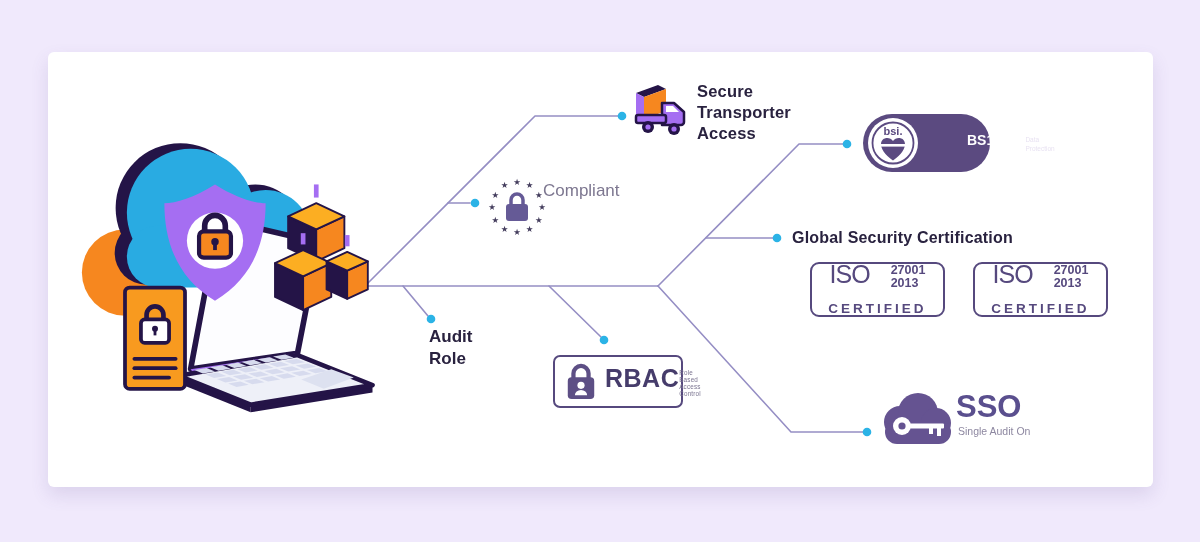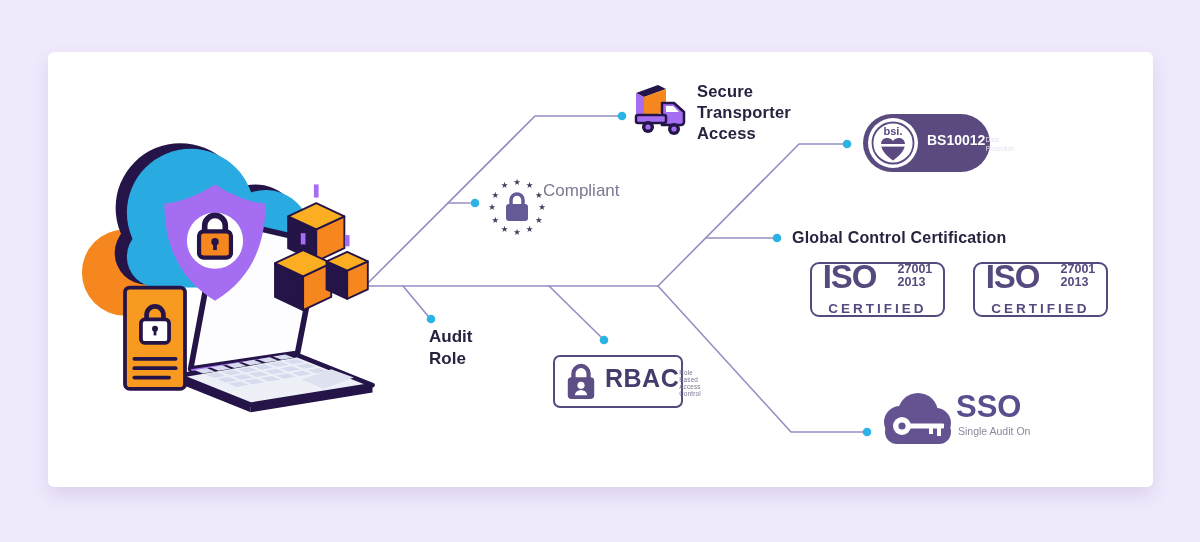--- a/index.html
+++ b/index.html
@@ -21,34 +21,34 @@
   .feat-heading{
     color:#29223f;font-weight:800;font-size:16.5px;line-height:1.28;
     letter-spacing:.2px;
   }
   
   .gdpr-title{font-size:31px;font-weight:800;color:#4e4175;letter-spacing:1px;line-height:1;}
   .gdpr-sub{font-size:17px;color:#7d7790;margin-top:2px;}
   
   .bsi-badge{
     left:863px;top:114px;width:127px;height:58px;background:#5b4a80;
-    border-radius:29px;display:flex;align-items:center;
+    border-radius:29px;display:flex;align-items:center;gap:40px;
   }
   .bsi-texts{margin-left:8px;display:flex;flex-direction:row;}
   .bsi-std{color:#fff;font-weight:700;font-size:14px;line-height:1.08;}
   .bsi-scope{color:#e8e2f2;font-size:6.5px;line-height:1.25;margin-top:3px;}
   
   .global-heading{left:792px;top:229px;font-size:16px;font-weight:800;color:#29223f;letter-spacing:.2px;}
   .iso-badge{
     width:135px;height:55px;border:2.5px solid #56497e;border-radius:9px;background:#fff;
     display:flex;flex-direction:column;align-items:center;justify-content:center;
     box-sizing:border-box;color:#56497e;
   }
   .iso-row{display:flex;align-items:flex-start;line-height:1;}
-  .iso-title{font-size:33px;font-weight:700;letter-spacing:-1px;line-height:.82;}
+  .iso-title{font-size:25px;font-weight:400;letter-spacing:-1px;line-height:.82;}
   .iso-nums{display:flex;flex-direction:column;margin-left:21px;font-weight:700;font-size:12.5px;line-height:1.05;}
   .iso-cert{font-weight:800;font-size:13.5px;letter-spacing:3px;margin-top:12px;line-height:1;}
   
   .audit-text{left:429px;top:326px;font-size:17px;font-weight:800;color:#29223f;line-height:1.32;}
   
   .rbac-badge{
     left:553px;top:355px;width:130px;height:53px;border:2px solid #56497e;border-radius:7px;
     background:#fff;display:flex;align-items:center;box-sizing:border-box;padding-left:9px;
   }
   .rbac-texts{margin-left:7px;display:flex;flex-direction:row;}
@@ -232,21 +232,21 @@
   <div class="bsi-texts">
     <div class="bsi-std">BS</div>
     <div class="bsi-std">10012</div>
     <div class="bsi-scope">
       <div>Data</div>
       <div>Protection</div>
     </div>
   </div>
 </div>
 
-<div class="abs global-heading">Global Control Certification</div>
+<div class="abs global-heading">Global Security Certification</div>
 <div class="abs iso-badge" style="left:810px;top:262px">
   <div class="iso-row">
     <span class="iso-title">ISO</span>
     <span class="iso-nums">
       <span>27001</span>
       <span>2013</span>
     </span>
   </div>
   <div class="iso-cert">CERTIFIED</div>
 </div>

